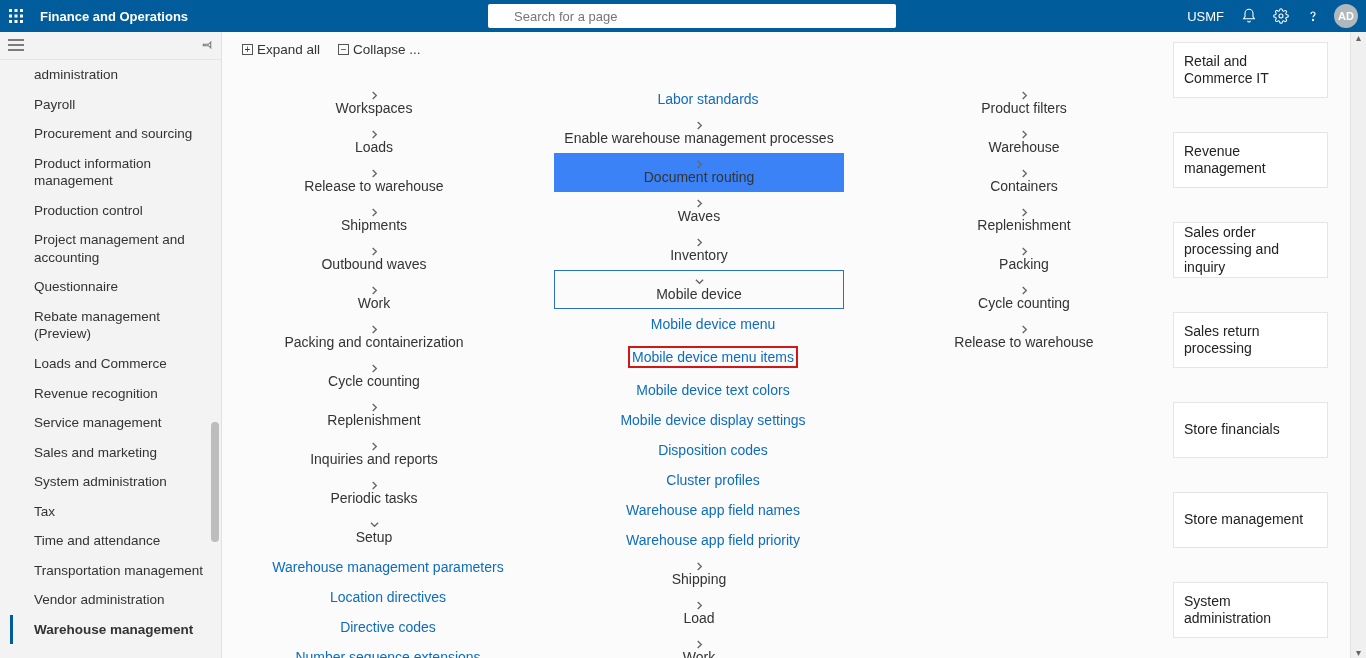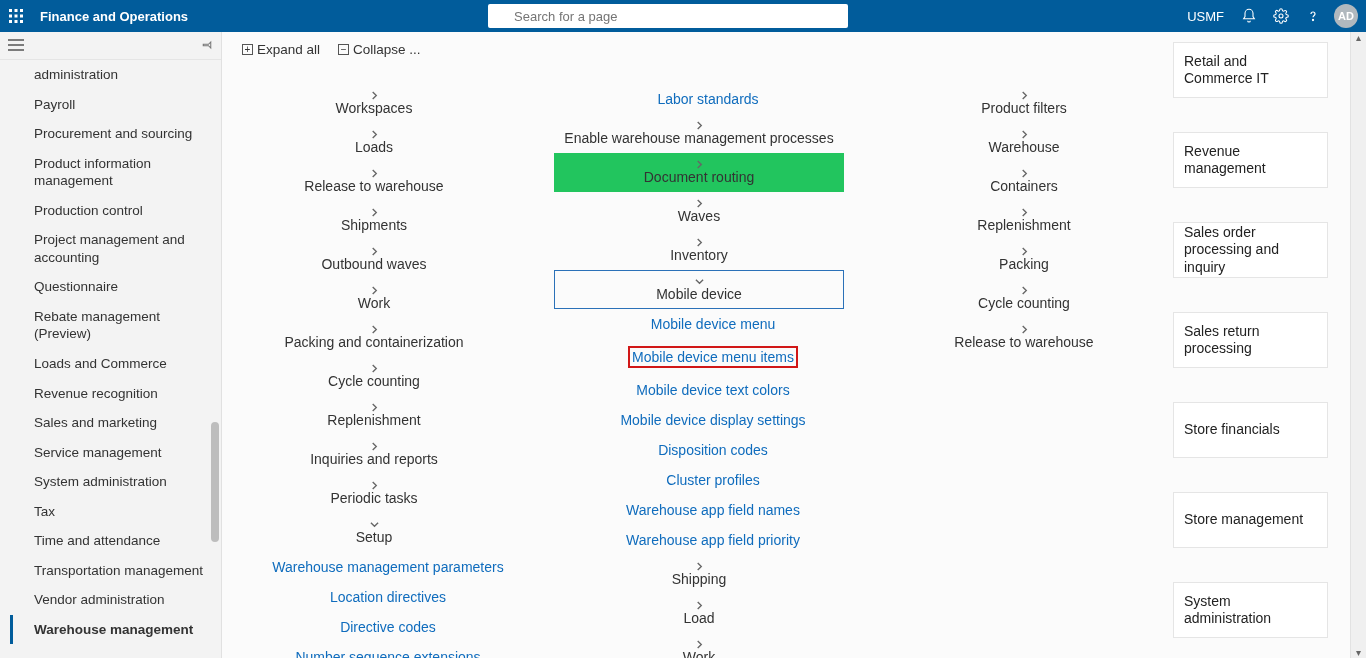--- a/index.html
+++ b/index.html
@@ -4,21 +4,21 @@
 <style>
 * { box-sizing: border-box; margin: 0; padding: 0; font-family: "Segoe UI", Tahoma, sans-serif; }
 html, body { width: 1366px; height: 658px; overflow: hidden; background: #f3f3f3; }
 
 
 .topbar { height: 32px; background: #015c9b; display: flex; align-items: center; color: #fff; font-size: 13px; }
 .topbar .waffle { width: 32px; height: 32px; display: flex; align-items: center; justify-content: center; cursor: pointer; }
 .topbar .waffle svg { fill: #fff; }
 .topbar .app-title { font-weight: 600; margin-left: 8px; }
 .topbar .search-box { width: 100%; height: 24px; border: none; border-radius: 2px; padding: 0 8px 0 26px; font-size: 13px; background: #fff; position: relative; }
-.topbar .search-container { position: relative; width: 360px; }
+.topbar .search-container { position: relative; width: 408px; }
 .topbar .search-icon { position: absolute; left: 6px; top: 50%; transform: translateY(-50%); color: #555; }
 .topbar .right-icons { margin-left: auto; display: flex; align-items: center; gap: 2px; padding-right: 8px; }
 .topbar .right-icons .txt { padding: 0 8px; font-size: 13px; }
 .topbar .icon-btn { width: 30px; height: 30px; display: flex; align-items: center; justify-content: center; cursor: pointer; }
 .topbar .avatar { width: 24px; height: 24px; border-radius: 50%; background: #b0b8be; color: #fff; font-size: 11px; display: flex; align-items: center; justify-content: center; font-weight:600; margin-left:4px; }
 
 
 .body { display: flex; height: calc(658px - 32px); }
 
 
@@ -39,21 +39,21 @@
 .col.mid { width: 290px; }
 .toolbar-top { position:absolute; top:10px; left:20px; display:flex; gap:18px; font-size:13.5px; color:#333; }
 .toolbar-top .btn { display:flex; align-items:center; gap:4px; cursor:pointer; }
 .toolbar-top .btn .sq { width:11px; height:11px; border:1px solid #555; display:inline-flex; align-items:center; justify-content:center; font-size:10px; line-height:1; }
 .tree { margin-top: 44px; }
 .tree-item { display:flex; align-items:center; padding: 7px 6px; font-size:14px; color:#333; cursor:pointer;flex-direction:column; }
 .tree-item .chev { width:16px; color:#666; font-size:12px; display:inline-flex; justify-content:center; }
 .tree-item.link { color:#0f6cbd; }
 .tree-item.link.indent1 { padding-left:24px; }
 .tree-item.link.indent2 { padding-left:34px; }
-.tree-item.hover { background:#22c55e;align-items:center; }
+.tree-item.hover { background:#3b82f6;align-items:center; }
 .tree-item.selected { border:1px solid #2b71b8; padding:6px 5px; }
 .tree-item.selected .chev { color:#666; }
 .highlight-box { border:2px solid #d11717; display:inline-block; padding:1px 2px; }
 
 
 .right-tiles { width: 175px; padding: 10px 14px 10px 6px; display:flex; flex-direction:column; gap: 34px; }
 .tile { background:#fff; border:1px solid #e5e5e5; height:56px; display:flex; align-items:center; padding:26px 10px; font-size:14px; color:#222; cursor:pointer; }
 .tile .txt { line-height:1.25; }
 
 .right-scroll { position:absolute; right:0; top:0; bottom:0; width:16px; background:#f0f0f0; border-left:1px solid #e2e2e2;}
@@ -135,22 +135,22 @@
         <div class="item">administration</div>
         <div class="item">Payroll</div>
         <div class="item">Procurement and sourcing</div>
         <div class="item">Product information management</div>
         <div class="item">Production control</div>
         <div class="item">Project management and accounting</div>
         <div class="item">Questionnaire</div>
         <div class="item">Rebate management (Preview)</div>
         <div class="item">Loads and Commerce</div>
         <div class="item">Revenue recognition</div>
+        <div class="item">Service management</div>
         <div class="item">Sales and marketing</div>
-        <div class="item">Service management</div>
         <div class="item">System administration</div>
         <div class="item">Tax</div>
         <div class="item">Time and attendance</div>
         <div class="item">Transportation management</div>
         <div class="item">Vendor administration</div>
         <div class="item active">Warehouse management</div>
       </div>
     <div class="scroll-thumb"></div>
   </div>
 

